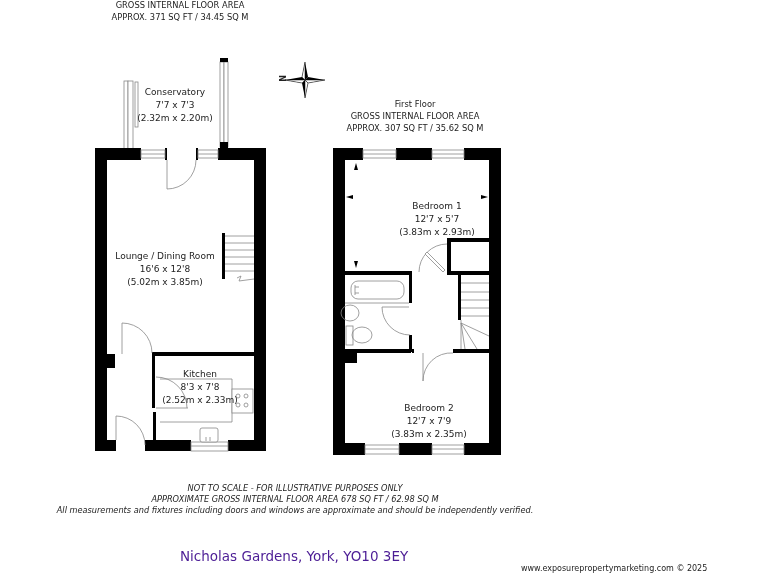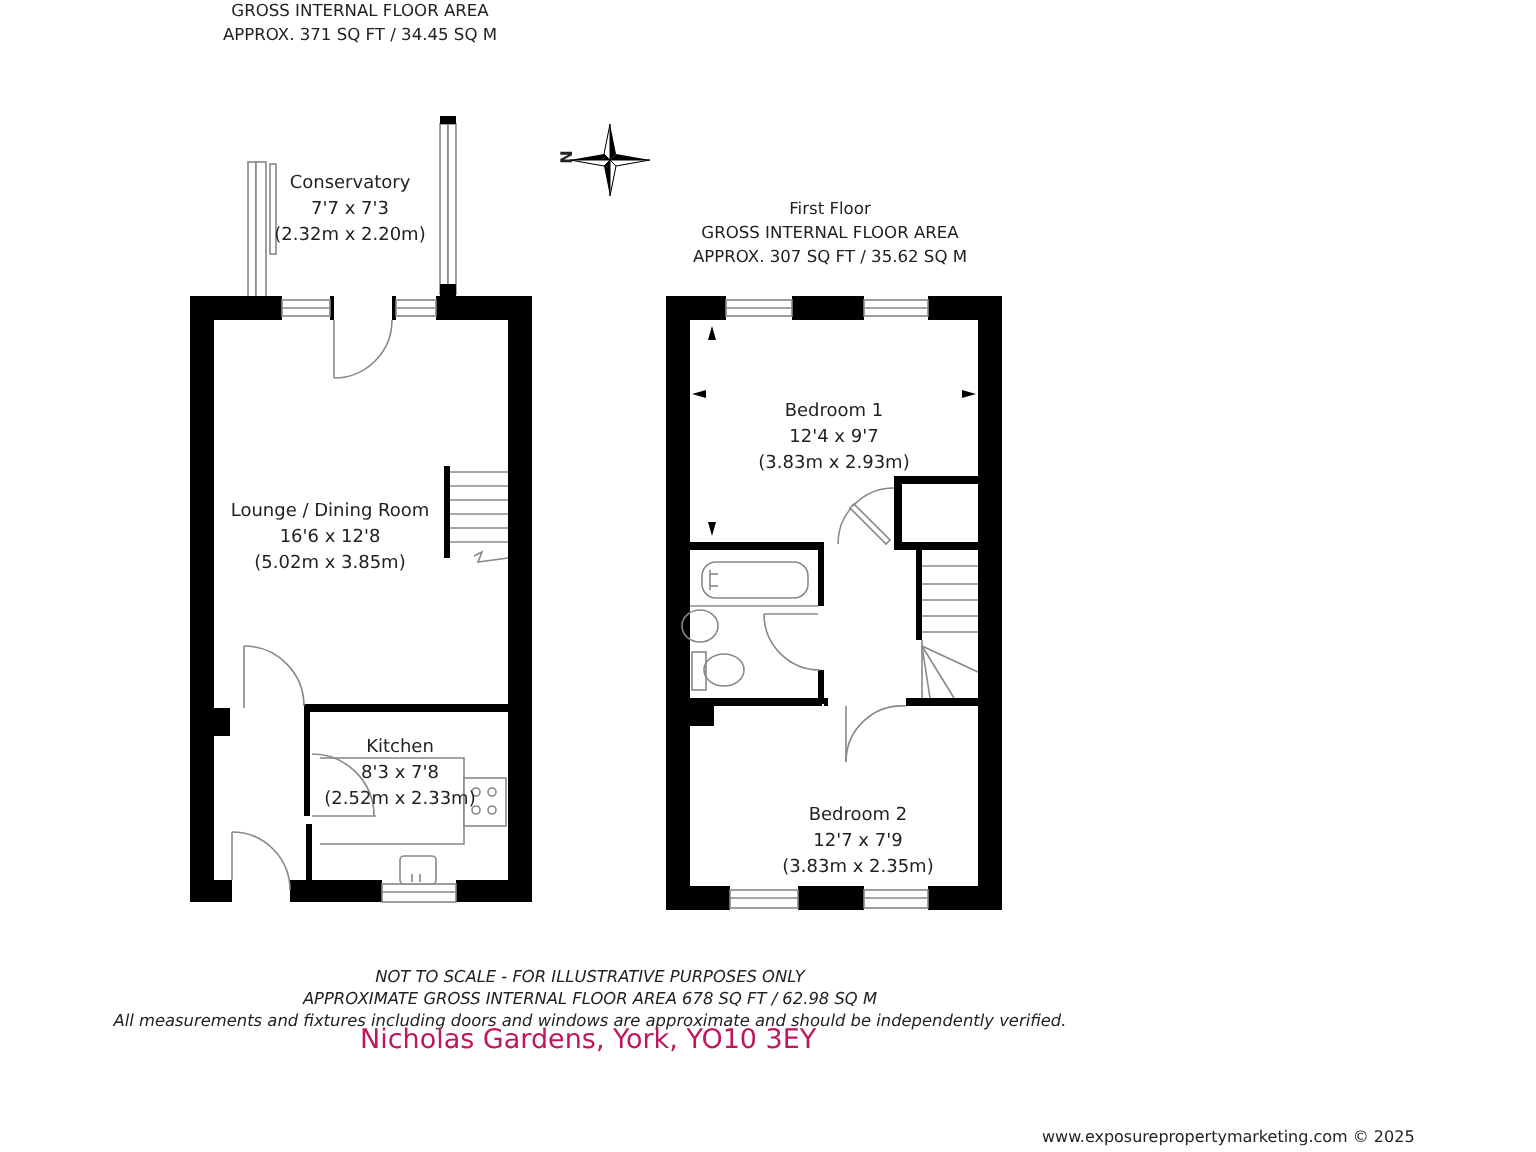--- a/index.html
+++ b/index.html
@@ -2,21 +2,21 @@
 <html><head>
 <meta charset="utf-8">
 <style>
   html, body { margin: 0; padding: 0; background: #ffffff; }
   body { width: 768px; height: 576px; position: relative; overflow: hidden;
          font-family: "DejaVu Sans", sans-serif; color: #222; }
   .abs { position: absolute; }
   .hdr { text-align: center; font-size: 8.3px; line-height: 12px; color: #222; }
   .room-label { position: absolute; text-align: center; font-size: 9px; line-height: 13px; color: #222; white-space: nowrap; transform: translateX(-50%); }
   .foot { position: absolute; left: 0; width: 590px; text-align: center; font-size: 8.2px; line-height: 11.5px; color: #222; font-style: italic; }
-  .address { position: absolute; left: 180px; top: 512px; font-size: 13.5px; color: #be185d; }
+  .address { position: absolute; left: 180px; top: 548px; font-size: 13.5px; color: #4c1d95; }
   .credit { position: absolute; left: 521px; top: 564px; font-size: 8px; color: #222; }
   svg { position: absolute; left: 0; top: 0; }
 </style>
 </head>
 <body>
 
 <div class="abs hdr" style="left:80px; top:-1px; width:200px;">
   <div>GROSS INTERNAL FLOOR AREA</div>
   <div>APPROX. 371 SQ FT / 34.45 SQ M</div>
 </div>
@@ -209,23 +209,23 @@
   <div>Lounge / Dining Room</div>
   <div>16'6 x 12'8</div>
   <div>(5.02m x 3.85m)</div>
 </div>
 <div class="room-label" style="left:200px; top:368px;">
   <div>Kitchen</div>
   <div>8'3 x 7'8</div>
   <div>(2.52m x 2.33m)</div>
 </div>
 
-<div class="room-label" style="left:417px; top:200px;">
+<div class="room-label" style="left:437px; top:200px;">
   <div>Bedroom 1</div>
-  <div>12'4 x 9'7</div>
+  <div>12'7 x 5'7</div>
   <div>(3.83m x 2.93m)</div>
 </div>
 <div class="room-label" style="left:417px; top:402px;margin-left:12px;">
   <div>Bedroom 2</div>
   <div>12'7 x 7'9</div>
   <div>(3.83m x 2.35m)</div>
 </div>
 
 <div class="foot" style="top:483px;">NOT TO SCALE - FOR ILLUSTRATIVE PURPOSES ONLY</div>
 <div class="foot" style="top:494px;">APPROXIMATE GROSS INTERNAL FLOOR AREA 678 SQ FT / 62.98 SQ M</div>

